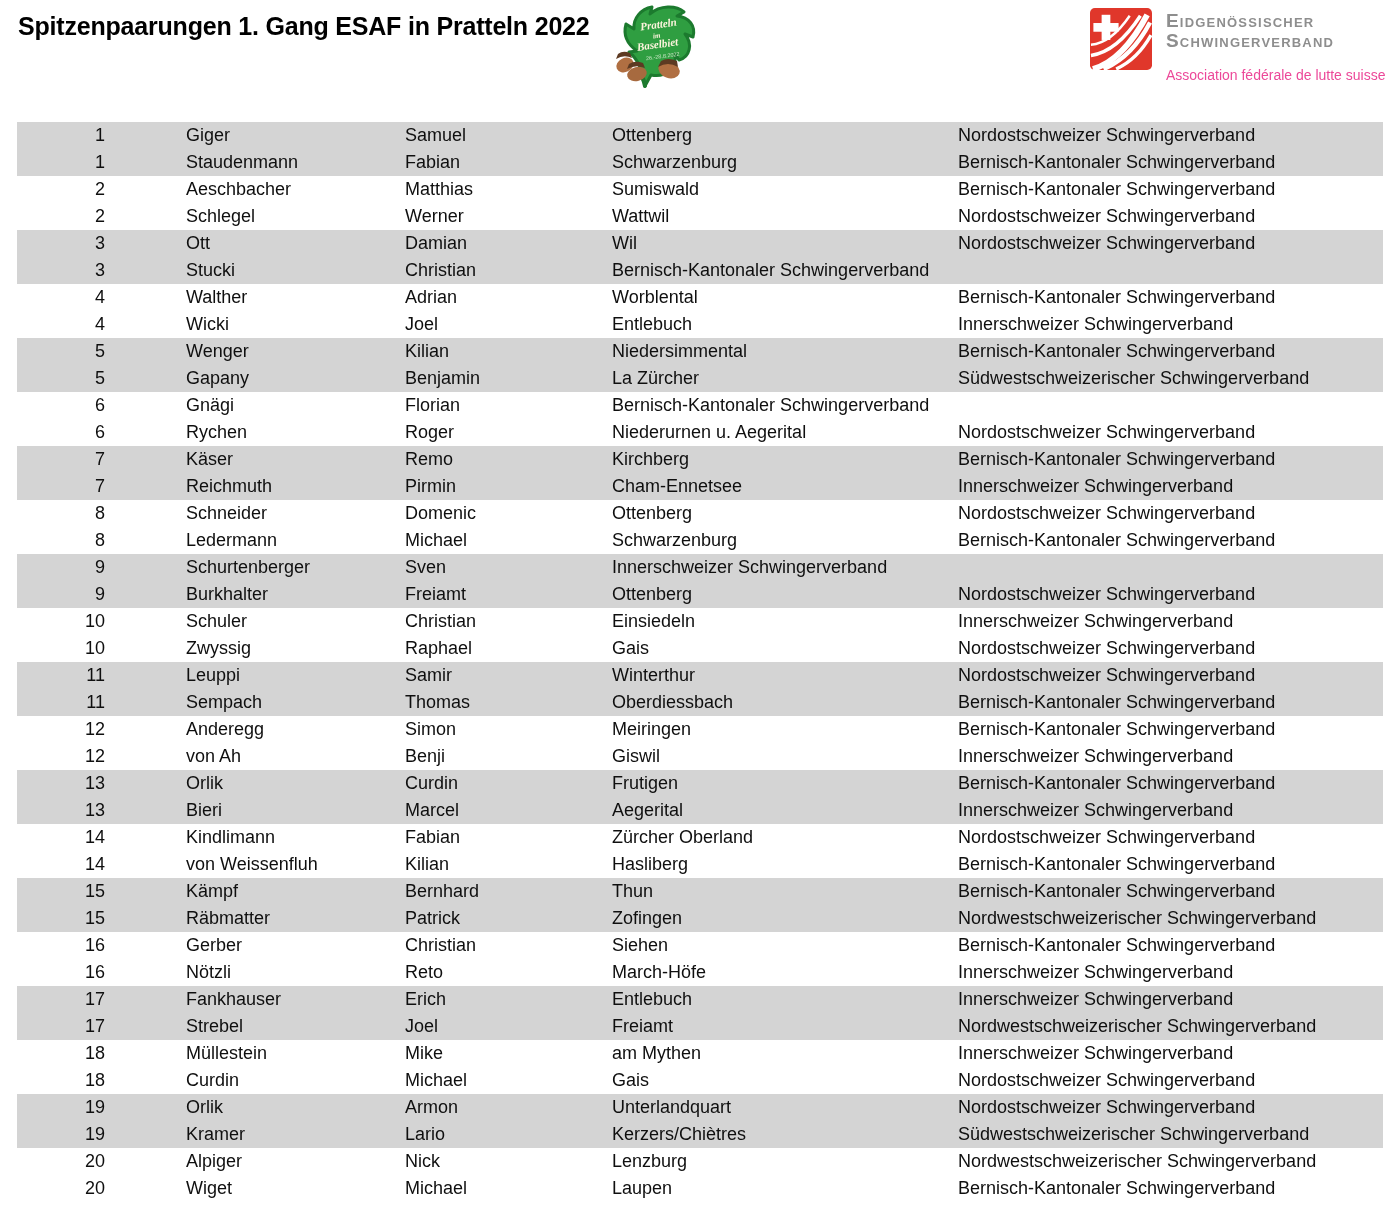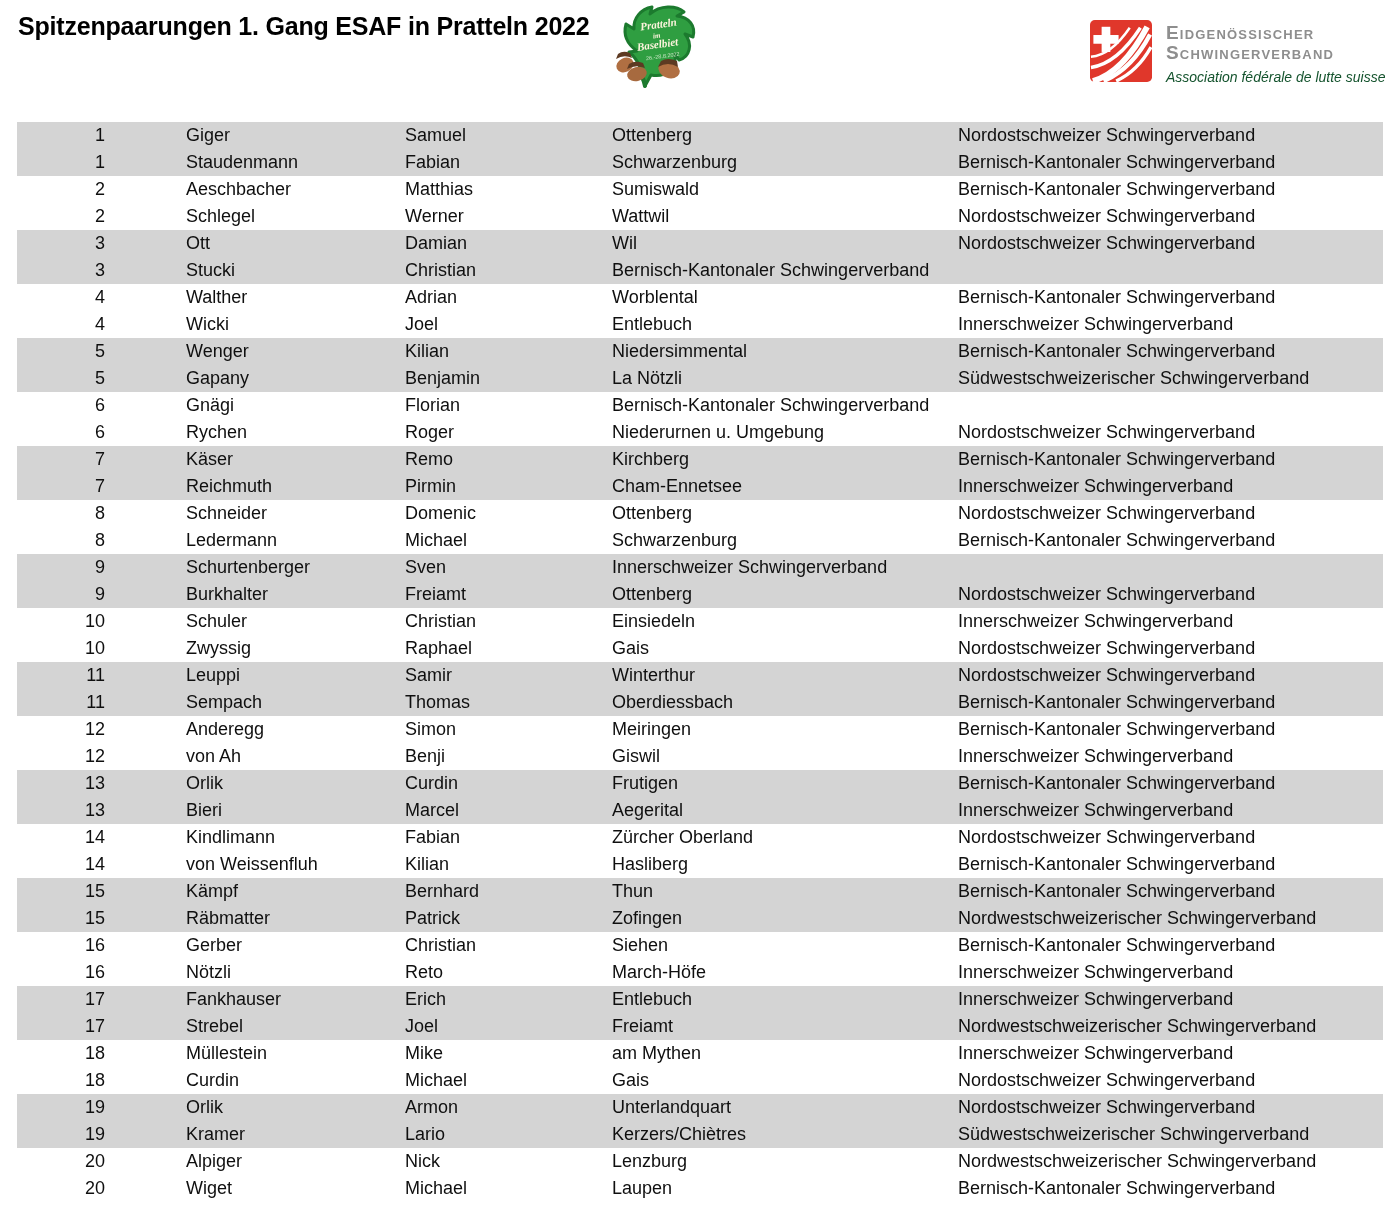--- a/index.html
+++ b/index.html
@@ -28,41 +28,40 @@
   .event-logo {
     position:absolute;
     left:585px;
     top:2px;
     width:130px;
     height:90px;
   }
   .esv-logo {
     position:absolute;
     left:1090px;
-    top:20px;
+    top:8px;
     display:flex;
     align-items:flex-start;
     justify-content:flex-end;
   }
   .esv-mark { width:62px; height:62px; flex:0 0 auto; }
   .esv-text { margin-left:14px; padding-top:3px; }
   .esv-org {
     font-variant:small-caps;
     font-size:19px;
     line-height:20px;
     font-weight:600;
     letter-spacing:1.2px;
     color:#8e8e8e;
     white-space:nowrap;
   }
   .esv-sub {
-    margin-top:6px;
-    font-style:italic;
+    margin-top:16px;
     font-size:14px;
-    color:#14532d;
+    color:#ec4899;
     white-space:nowrap;
   }
 
   
   .pairing-table {
     position:absolute;
     left:17px;
     top:122px;
     width:1366px;
   }
@@ -196,36 +195,36 @@
     <div class="c2">Wenger</div>
     <div class="c3">Kilian</div>
     <div class="c4">Niedersimmental</div>
     <div class="c5">Bernisch-Kantonaler Schwingerverband</div>
   </div>
 
   <div class="row shaded">
     <div class="c1">5</div>
     <div class="c2">Gapany</div>
     <div class="c3">Benjamin</div>
-    <div class="c4">La Nötzli</div>
+    <div class="c4">La Zürcher</div>
     <div class="c5">Südwestschweizerischer Schwingerverband</div>
   </div>
 
   <div class="row">
     <div class="c1">6</div>
     <div class="c2">Gnägi</div>
     <div class="c3">Florian</div>
     <div class="c5">Bernisch-Kantonaler Schwingerverband</div>
   </div>
 
   <div class="row">
     <div class="c1">6</div>
     <div class="c2">Rychen</div>
     <div class="c3">Roger</div>
-    <div class="c4">Niederurnen u. Umgebung</div>
+    <div class="c4">Niederurnen u. Aegerital</div>
     <div class="c5">Nordostschweizer Schwingerverband</div>
   </div>
 
   <div class="row shaded">
     <div class="c1">7</div>
     <div class="c2">Käser</div>
     <div class="c3">Remo</div>
     <div class="c4">Kirchberg</div>
     <div class="c5">Bernisch-Kantonaler Schwingerverband</div>
   </div>

